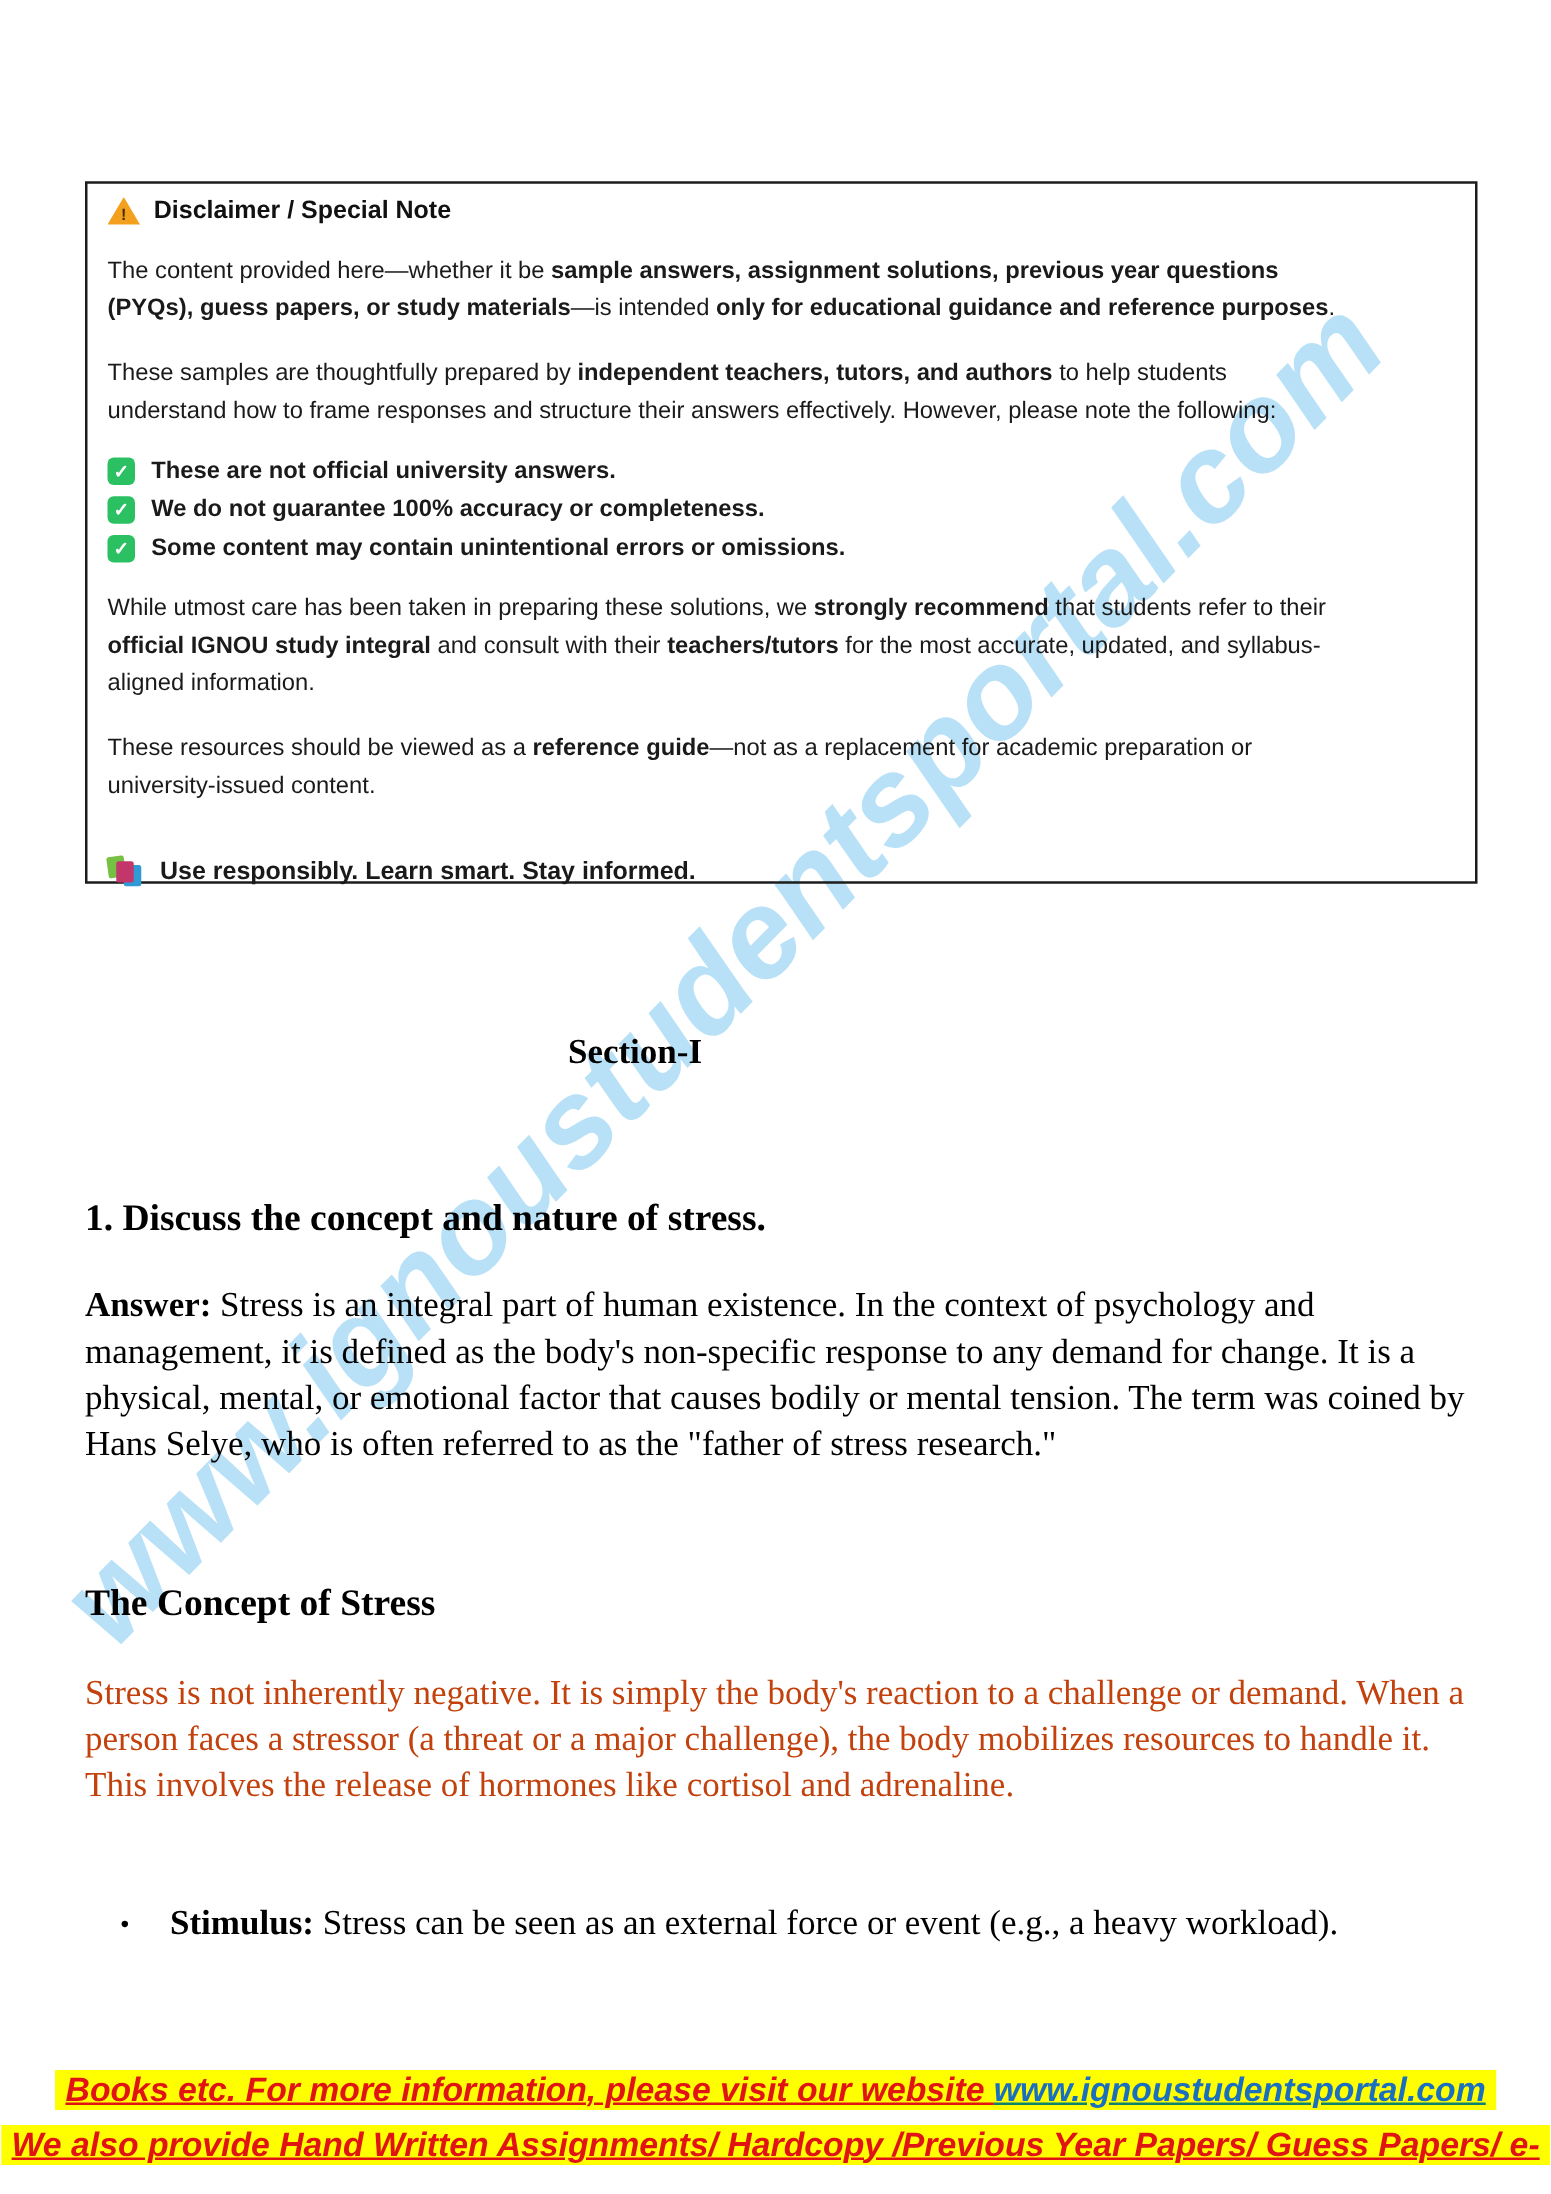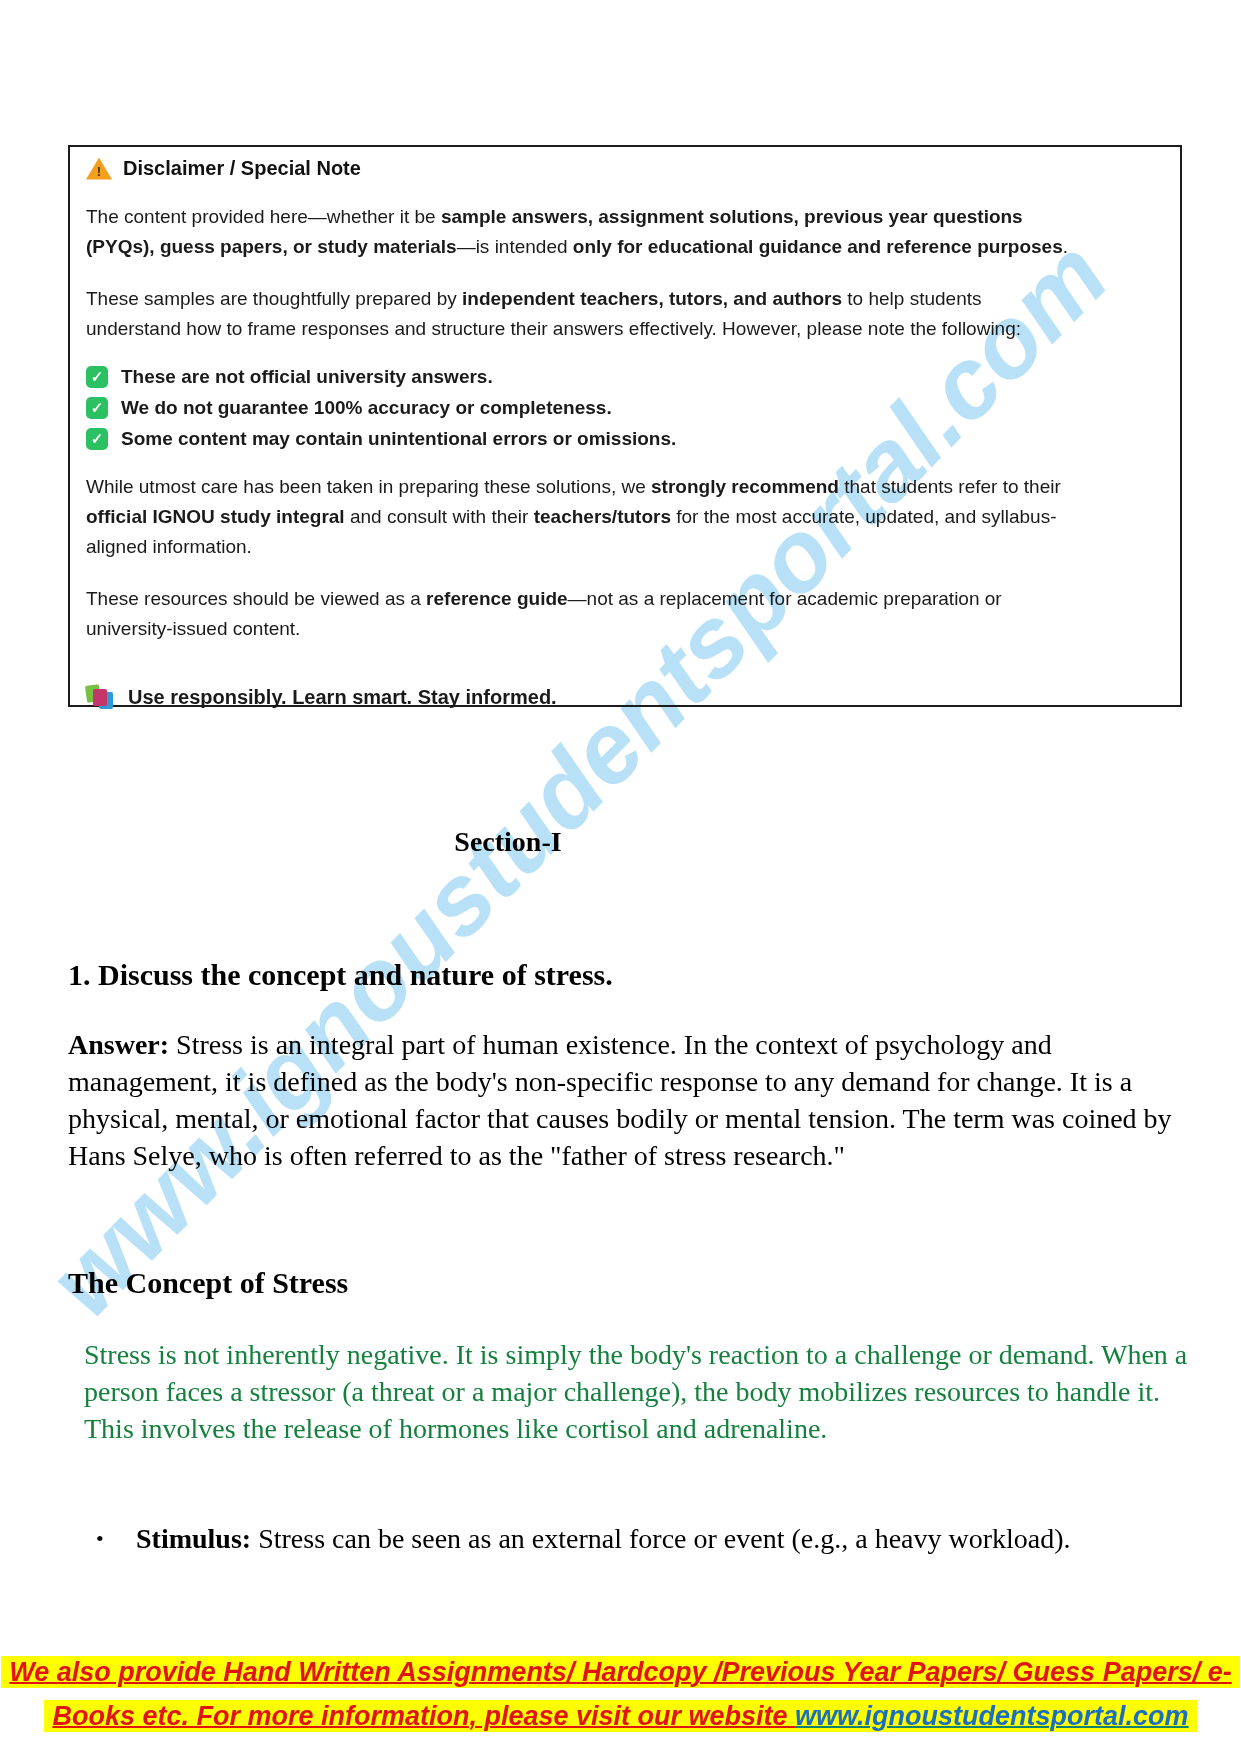--- a/index.html
+++ b/index.html
@@ -36,22 +36,22 @@
 
   
   .section-heading{position:absolute;z-index:1;left:0;top:826px;width:1016px;text-align:center;
     font-family:"Liberation Serif",serif;font-weight:bold;font-size:28px;color:#000;}
   .question{position:absolute;z-index:1;left:68px;top:958px;
     font-family:"Liberation Serif",serif;font-weight:bold;font-size:30px;color:#000;}
   .answer{position:absolute;z-index:1;left:68px;top:1026px;width:1112px;margin:0;
     font-family:"Liberation Serif",serif;font-size:28px;line-height:37px;color:#000;}
   .subheading{position:absolute;z-index:1;left:68px;top:1266px;
     font-family:"Liberation Serif",serif;font-weight:bold;font-size:30px;color:#000;}
-  .body-para{position:absolute;z-index:1;left:84px;top:1336px;width:1114px;margin:0;
-    font-family:"Liberation Serif",serif;font-size:28px;line-height:37px;color:#15803d;}
+  .body-para{position:absolute;z-index:1;left:68px;top:1336px;width:1114px;margin:0;
+    font-family:"Liberation Serif",serif;font-size:28px;line-height:37px;color:#c2410c;}
   .bullet-item{position:absolute;z-index:1;left:96px;top:1520px;width:1020px;display:flex;}
   .bullet-dot{flex:0 0 40px;font-family:"Liberation Serif",serif;font-size:22px;line-height:38px;color:#000;}
   .bullet-text{margin:0;font-family:"Liberation Serif",serif;font-size:28px;line-height:38px;color:#000;}
 
   
   .footer{position:absolute;z-index:1;left:0;top:1650px;width:1241px;text-align:center;
     font-style:italic;font-weight:bold;font-size:27px;line-height:44px;}
   .hl{background:#ffff00;padding:1px 8px;}
   .f-red{color:#e11414;text-decoration:underline;text-decoration-thickness:2px;}
   .site-link{color:#1a6fbe;text-decoration:underline;text-decoration-color:#0e8170;
@@ -113,20 +113,20 @@
 
   <p class="body-para">Stress is not inherently negative. It is simply the body's reaction to a challenge or demand. When a person faces a stressor (a threat or a major challenge), the body mobilizes resources to handle it. This involves the release of hormones like cortisol and adrenaline.</p>
 
   <div class="bullet-item">
     <span class="bullet-dot">•</span>
     <p class="bullet-text"><span class="b">Stimulus:</span><span> Stress can be seen as an external force or event (e.g., a heavy workload).</span></p>
   </div>
 
   <div class="footer">
     <div class="f-line">
-      <span class="hl f-red">We also provide Hand Written Assignments/ Hardcopy /Previous Year Papers/ Guess Papers/ e-</span>
+      <span class="hl"><span class="f-red">Books etc. For more information, please visit our website </span><a class="site-link">www.ignoustudentsportal.com</a></span>
     </div>
     <div class="f-line">
-      <span class="hl"><span class="f-red">Books etc. For more information, please visit our website </span><a class="site-link">www.ignoustudentsportal.com</a></span>
+      <span class="hl f-red">We also provide Hand Written Assignments/ Hardcopy /Previous Year Papers/ Guess Papers/ e-</span>
     </div>
   </div>
 
 </div>
 
 </body></html>

